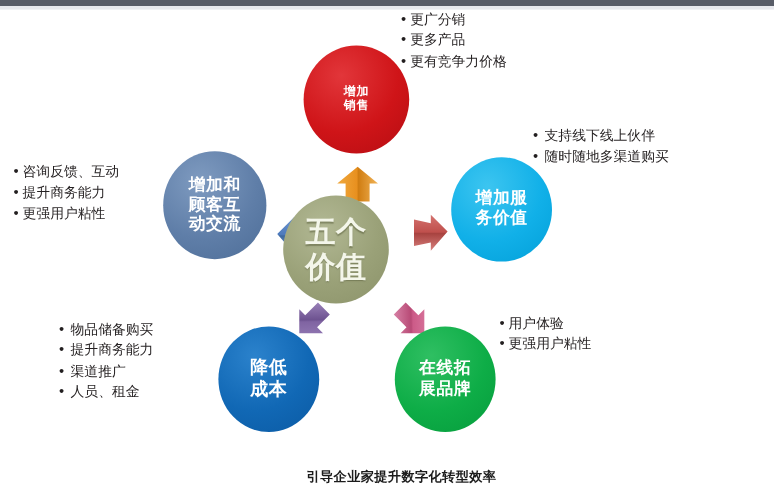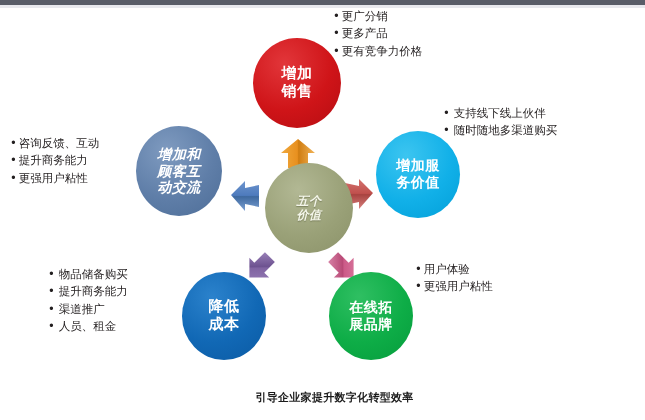--- a/index.html
+++ b/index.html
@@ -44,47 +44,45 @@
     line-height: 1.18;
     letter-spacing: 0.5px;
     box-sizing: border-box;
   }
   .node .lbl {
     display: block;
     white-space: pre-line;
   }
 
   #node-center {
-    left: 265px; top: 163px;
+    left: 236px; top: 163px;
     width: 88px; height: 90px;
     background: radial-gradient(circle at 38% 30%, #b2b894 0%, #9aa178 55%, #8b9269 100%);
-    font-size: 12px;
+    font-size: 25px;
     color: #f4f6ea;
     text-shadow: 0 1px 1px rgba(90,95,60,.55);
-    font-style: italic;
   }
   #node-sales {
     left: 253px; top: 38px;
     width: 88px; height: 90px;
     background: radial-gradient(circle at 36% 28%, #e2363a 0%, #cf1418 55%, #b50d12 100%);
-    font-size: 15px;
+    font-size: 10px;
   }
   #node-service {
     left: 376px; top: 131px;
     width: 84px; height: 87px;
     background: radial-gradient(circle at 36% 28%, #3cc5f0 0%, #11b0e8 55%, #029fd8 100%);
     font-size: 14px;
     font-family: Liberation Serif, serif;
   }
   #node-interact {
     left: 136px; top: 126px;
     width: 86px; height: 90px;
     background: radial-gradient(circle at 36% 28%, #7f9bc0 0%, #5f7ea8 55%, #4d6d97 100%);
     font-size: 14px;
-    font-style: italic;
   }
   #node-cost {
     left: 182px; top: 272px;
     width: 84px; height: 88px;
     background: radial-gradient(circle at 36% 28%, #2b82cc 0%, #1168b5 55%, #0b5aa3 100%);
     font-size: 15px;
   }
   #node-brand {
     left: 329px; top: 272px;
     width: 84px; height: 88px;

